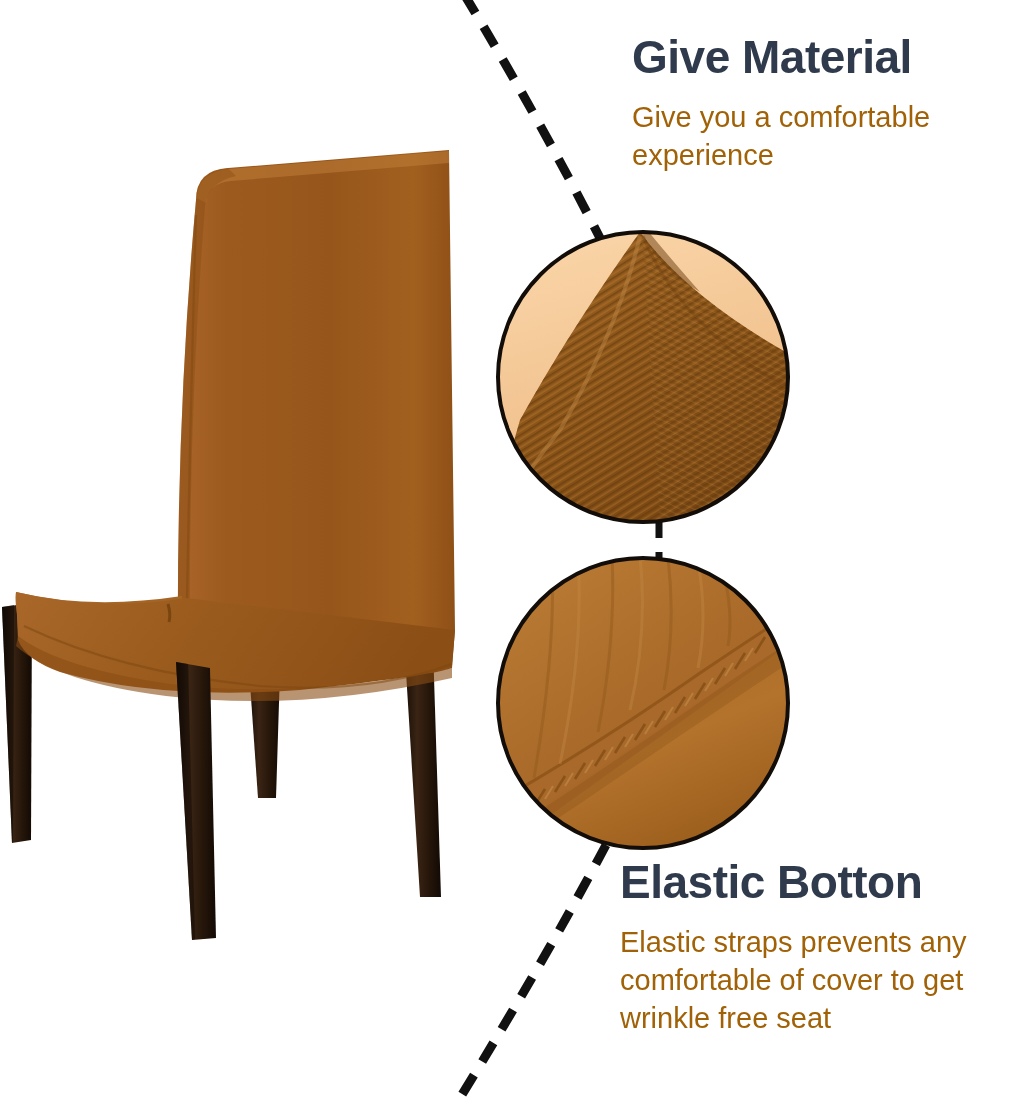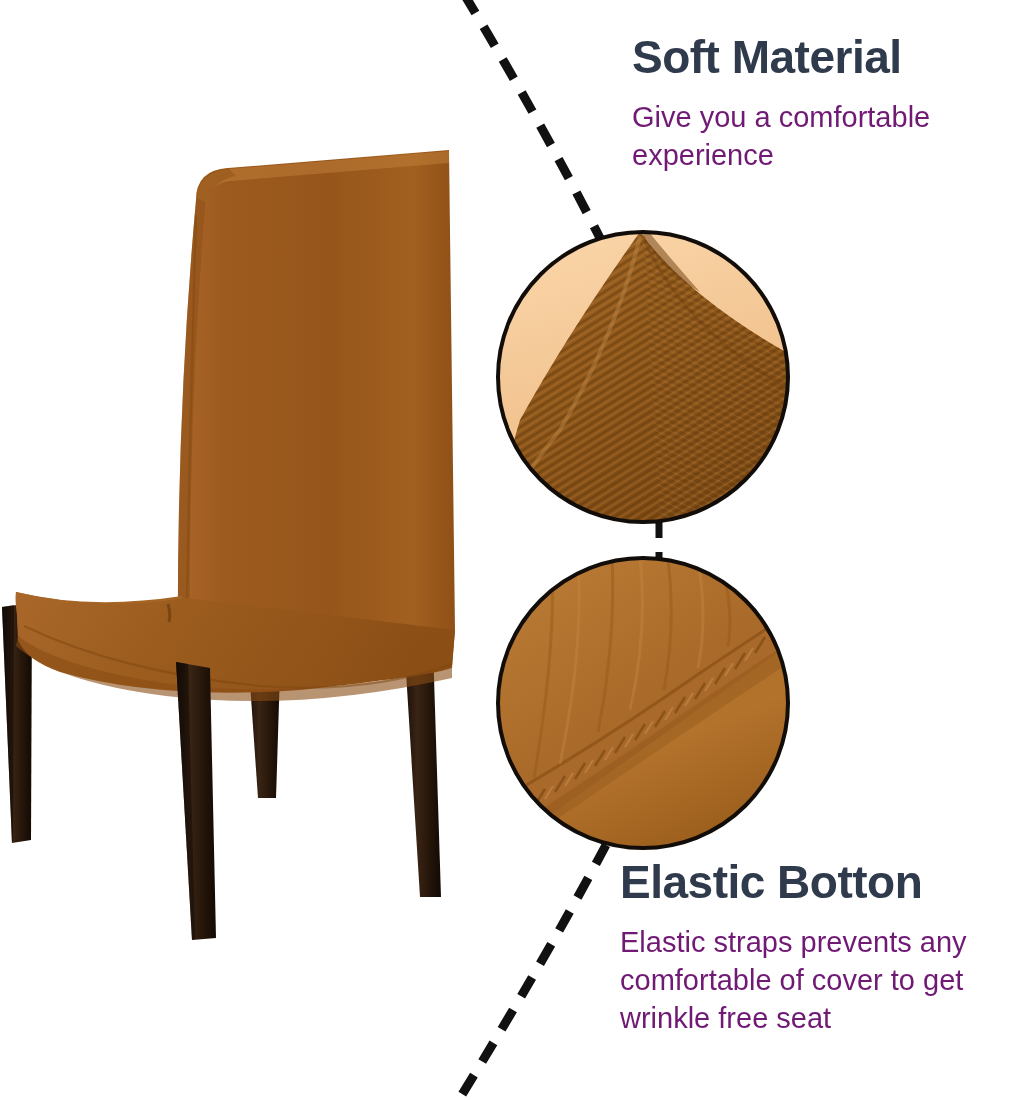--- a/index.html
+++ b/index.html
@@ -36,21 +36,21 @@
     letter-spacing: -0.5px;
     color: #2f3b4c;
     white-space: nowrap;
   }
   .feature-desc {
     margin: 14px 0 0 0;
     font-family: "Liberation Sans", sans-serif;
     font-weight: normal;
     font-size: 29px;
     line-height: 38px;
-    color: #701a75;
+    color: #a16207;
   }
 
   
   #artwork {
     position: absolute;
     left: 0; top: 0;
     width: 1031px;
     height: 1100px;
     pointer-events: none;
   }
@@ -261,21 +261,21 @@
         </g>
 
         <path d="M501,836 Q600,772 700,702 Q752,666 793,640 L793,660
                  Q700,722 600,790 Q548,826 503,852 Z" fill="#8c5217" opacity="0.35"></path>
       </g>
       <circle cx="643" cy="703" r="145" fill="none" stroke="#120d08" stroke-width="4"></circle>
     </g>
   </svg>
 
   <div class="feature-block" id="feature-top">
-    <h2 class="feature-title">Soft Material</h2>
+    <h2 class="feature-title">Give Material</h2>
     <p class="feature-desc">Give you a comfortable experience</p>
   </div>
 
   <div class="feature-block" id="feature-bottom">
     <h2 class="feature-title">Elastic Botton</h2>
     <p class="feature-desc">Elastic straps prevents any comfortable of cover to get wrinkle free seat</p>
   </div>
 
 </div>
 

